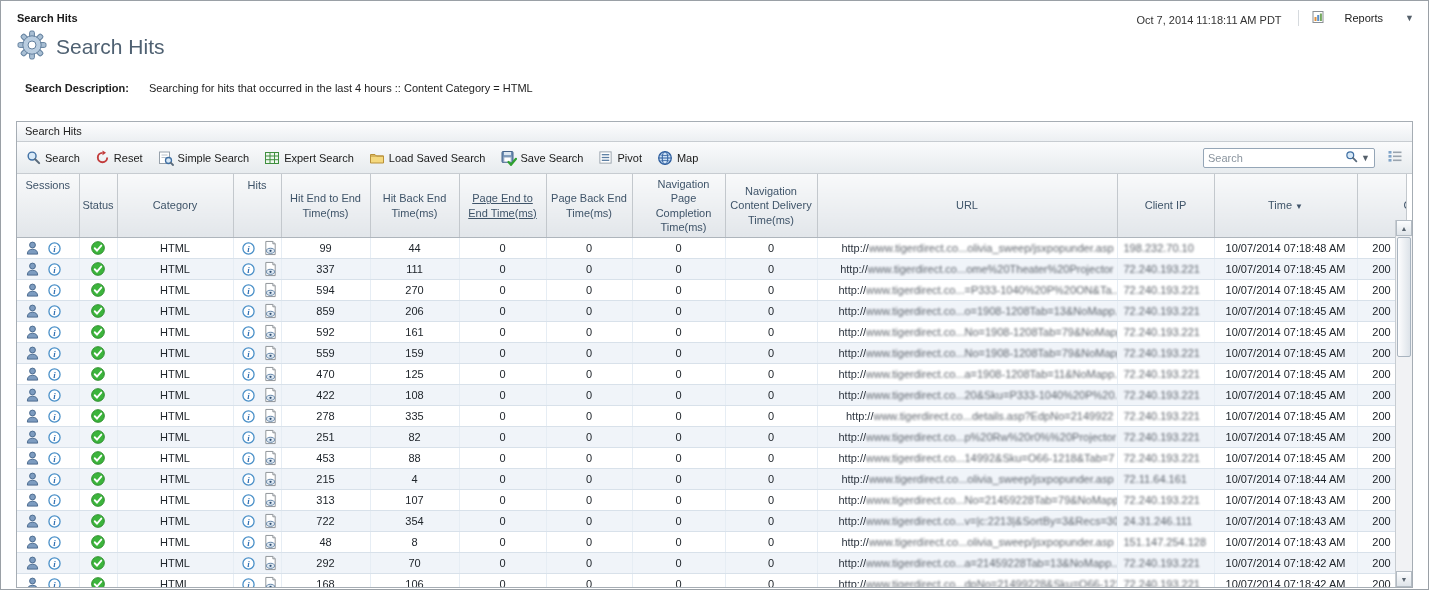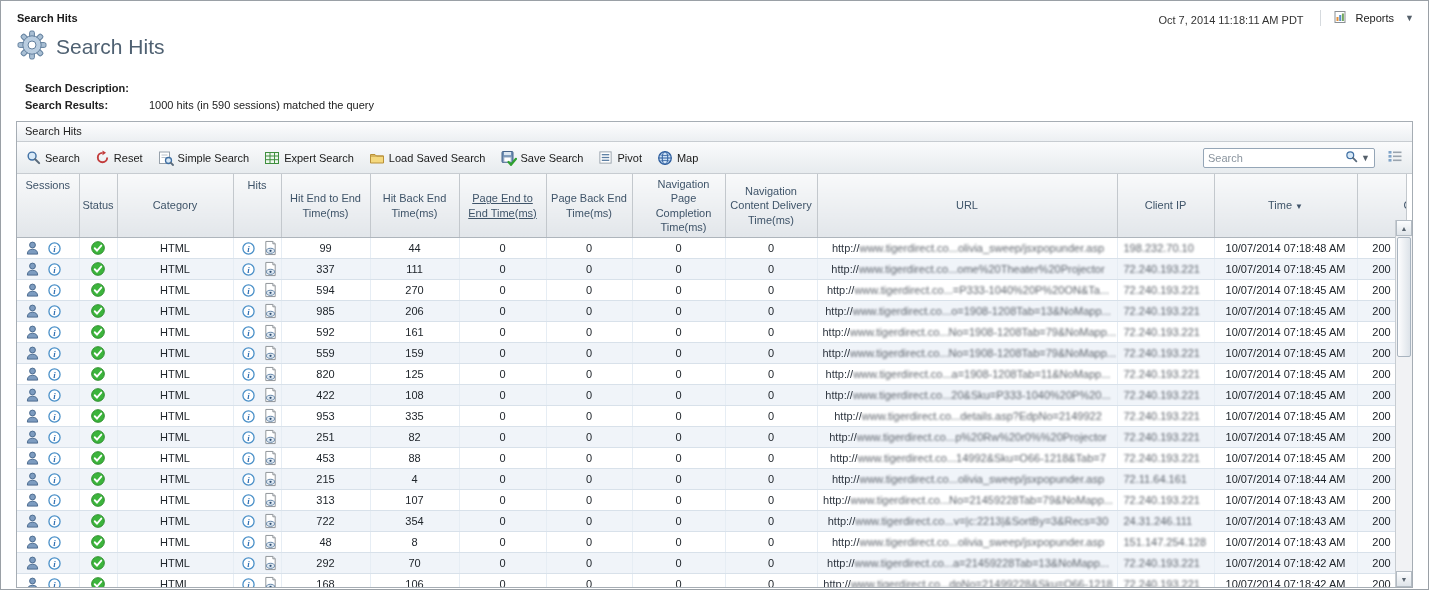--- a/index.html
+++ b/index.html
@@ -5,21 +5,21 @@
   *{box-sizing:border-box;margin:0;padding:0}
   html,body{background:#e8e8e8}
   body{font-family:"Liberation Sans",sans-serif}
   .frame{position:relative;width:1429px;height:590px;background:#fff;border:1px solid #9aa0a6;overflow:hidden}
 
   
   .topbar{display:flex;justify-content:space-between;align-items:center;padding:9px 14px 0 16px}
   .crumb{font-size:11px;font-weight:bold;color:#1a1a1a}
   .topbar-right{display:flex;align-items:flex-end;font-size:11px;color:#333}
   .timestamp{margin-right:16px}
-  .reports{display:flex;align-items:center;gap:9px;cursor:pointer;padding-left:12px;border-left:1px solid #d6dade;color:#222}
+  .reports{display:flex;align-items:center;gap:20px;cursor:pointer;padding-left:12px;border-left:1px solid #d6dade;color:#222}
   .caret{font-size:9px;color:#55606a;margin-left:2px}
 
   
   .titlebar{display:flex;align-items:center;gap:9px;padding:4px 14px 8px 16px}
   .titlebar h1{font-size:21px;font-weight:normal;color:#4f6172}
 
   
   .info{padding:10px 0 0 24px;font-size:11px;color:#222}
   .info-row{display:flex;margin-bottom:5px}
   .info-label{font-weight:bold;width:124px;flex:none}
@@ -43,21 +43,21 @@
 
   
   .table-area{position:relative;flex:1;overflow:hidden}
   table{border-collapse:collapse;table-layout:fixed;width:1378px;font-size:11px}
   thead th{background:linear-gradient(#f8f9fa,#e2e6ea);border-right:1px solid #c3c8cd;border-bottom:1px solid #aeb5bc;color:#3f5469;font-weight:normal;font-size:11px;line-height:1.3;padding:3px 2px;vertical-align:middle;text-align:center;height:45px;overflow:hidden}
   thead th.top{vertical-align:top;padding-top:4px}
   .sort{font-size:8px;color:#41546a}
   tbody td{border-bottom:1px solid #d8e1ea;border-right:1px solid #e6edf4;height:21px;padding:0 3px;color:#20262c;text-align:center;overflow:hidden;white-space:nowrap;vertical-align:middle}
   tbody tr:nth-child(even){background:#f0f4f9}
   tbody tr:nth-child(odd){background:#ffffff}
-  td.url-cell{text-align:center;padding-left:5px;color:#2e3640}
+  td.url-cell{text-align:right;padding-left:21px;color:#2e3640}
   td.ip-cell{text-align:left;padding-left:6px}
   .redacted{filter:blur(1.2px);opacity:.85;color:#454c55}
   .cicons{display:flex;align-items:center;gap:8px;padding-left:5px}
   .ccenter{display:flex;align-items:center;justify-content:center}
 
   
   .vscroll{position:absolute;right:0;top:46px;bottom:0;width:17px;background:#f1f2f4;border-left:1px solid #c7ccd1}
   .vs-btn{position:absolute;left:0;right:0;height:16px;background:linear-gradient(#fcfdfe,#dfe4e9);border:1px solid #b3bbc3;display:flex;align-items:center;justify-content:center;font-size:7px;color:#5a6570;cursor:pointer}
   .vs-up{top:0}
   .vs-down{bottom:0}
@@ -95,24 +95,21 @@
           </g>
           <circle cx="15" cy="15" r="9.2" fill="#b9cde0" stroke="#63809e"></circle>
           <circle cx="15" cy="15" r="4" fill="#fff" stroke="#63809e"></circle>
         </svg></span>
     <h1>Search Hits</h1>
   </div>
 
   <div class="info">
     <div class="info-row">
       <span class="info-label">Search Description:</span>
-    </div>
-    <div class="info-row">
-      <span class="info-label">Search Results:</span>
-      <span class="info-value">1000 hits (in 590 sessions) matched the query</span>
+      <span class="info-value">Searching for hits that occurred in the last 4 hours :: Content Category = HTML</span>
     </div>
   </div>
 
   <div class="panel">
     <div class="panel-header">Search Hits</div>
 
     <div class="toolbar">
       <div class="toolbar-buttons" id="toolbar-buttons">
           <div class="tb-btn">
             <span class="icon">
@@ -452,21 +449,21 @@
                   <span class="cic">
                     <svg width="15" height="16" viewBox="0 0 16 16">
                       <path d="M3 1 H10.5 L13 3.5 V15 H3 Z" fill="#fff" stroke="#8a8f94"></path>
                       <path d="M10.5 1 V3.5 H13" fill="#e8eaec" stroke="#8a8f94"></path>
                       <ellipse cx="8" cy="11" rx="4.3" ry="2.7" fill="#dfe9f2" stroke="#5b7ea3"></ellipse>
                       <circle cx="8" cy="11" r="1.2" fill="#2f4f73"></circle>
                     </svg>
                   </span>
                 </div>
               </td>
-              <td>985</td>
+              <td>859</td>
               <td>206</td>
               <td>0</td>
               <td>0</td>
               <td>0</td>
               <td>0</td>
               <td class="url-cell"><span>http://</span><span class="redacted">www.tigerdirect.co...o=1908-1208Tab=13&amp;NoMapp...</span></td>
               <td class="ip-cell"><span class="redacted">72.240.193.221</span></td>
               <td>10/07/2014 07:18:45 AM</td>
               <td>200</td>
             </tr>
@@ -623,21 +620,21 @@
                   <span class="cic">
                     <svg width="15" height="16" viewBox="0 0 16 16">
                       <path d="M3 1 H10.5 L13 3.5 V15 H3 Z" fill="#fff" stroke="#8a8f94"></path>
                       <path d="M10.5 1 V3.5 H13" fill="#e8eaec" stroke="#8a8f94"></path>
                       <ellipse cx="8" cy="11" rx="4.3" ry="2.7" fill="#dfe9f2" stroke="#5b7ea3"></ellipse>
                       <circle cx="8" cy="11" r="1.2" fill="#2f4f73"></circle>
                     </svg>
                   </span>
                 </div>
               </td>
-              <td>820</td>
+              <td>470</td>
               <td>125</td>
               <td>0</td>
               <td>0</td>
               <td>0</td>
               <td>0</td>
               <td class="url-cell"><span>http://</span><span class="redacted">www.tigerdirect.co...a=1908-1208Tab=11&amp;NoMapp...</span></td>
               <td class="ip-cell"><span class="redacted">72.240.193.221</span></td>
               <td>10/07/2014 07:18:45 AM</td>
               <td>200</td>
             </tr>
@@ -737,21 +734,21 @@
                   <span class="cic">
                     <svg width="15" height="16" viewBox="0 0 16 16">
                       <path d="M3 1 H10.5 L13 3.5 V15 H3 Z" fill="#fff" stroke="#8a8f94"></path>
                       <path d="M10.5 1 V3.5 H13" fill="#e8eaec" stroke="#8a8f94"></path>
                       <ellipse cx="8" cy="11" rx="4.3" ry="2.7" fill="#dfe9f2" stroke="#5b7ea3"></ellipse>
                       <circle cx="8" cy="11" r="1.2" fill="#2f4f73"></circle>
                     </svg>
                   </span>
                 </div>
               </td>
-              <td>953</td>
+              <td>278</td>
               <td>335</td>
               <td>0</td>
               <td>0</td>
               <td>0</td>
               <td>0</td>
               <td class="url-cell"><span>http://</span><span class="redacted">www.tigerdirect.co...details.asp?EdpNo=2149922</span></td>
               <td class="ip-cell"><span class="redacted">72.240.193.221</span></td>
               <td>10/07/2014 07:18:45 AM</td>
               <td>200</td>
             </tr>

